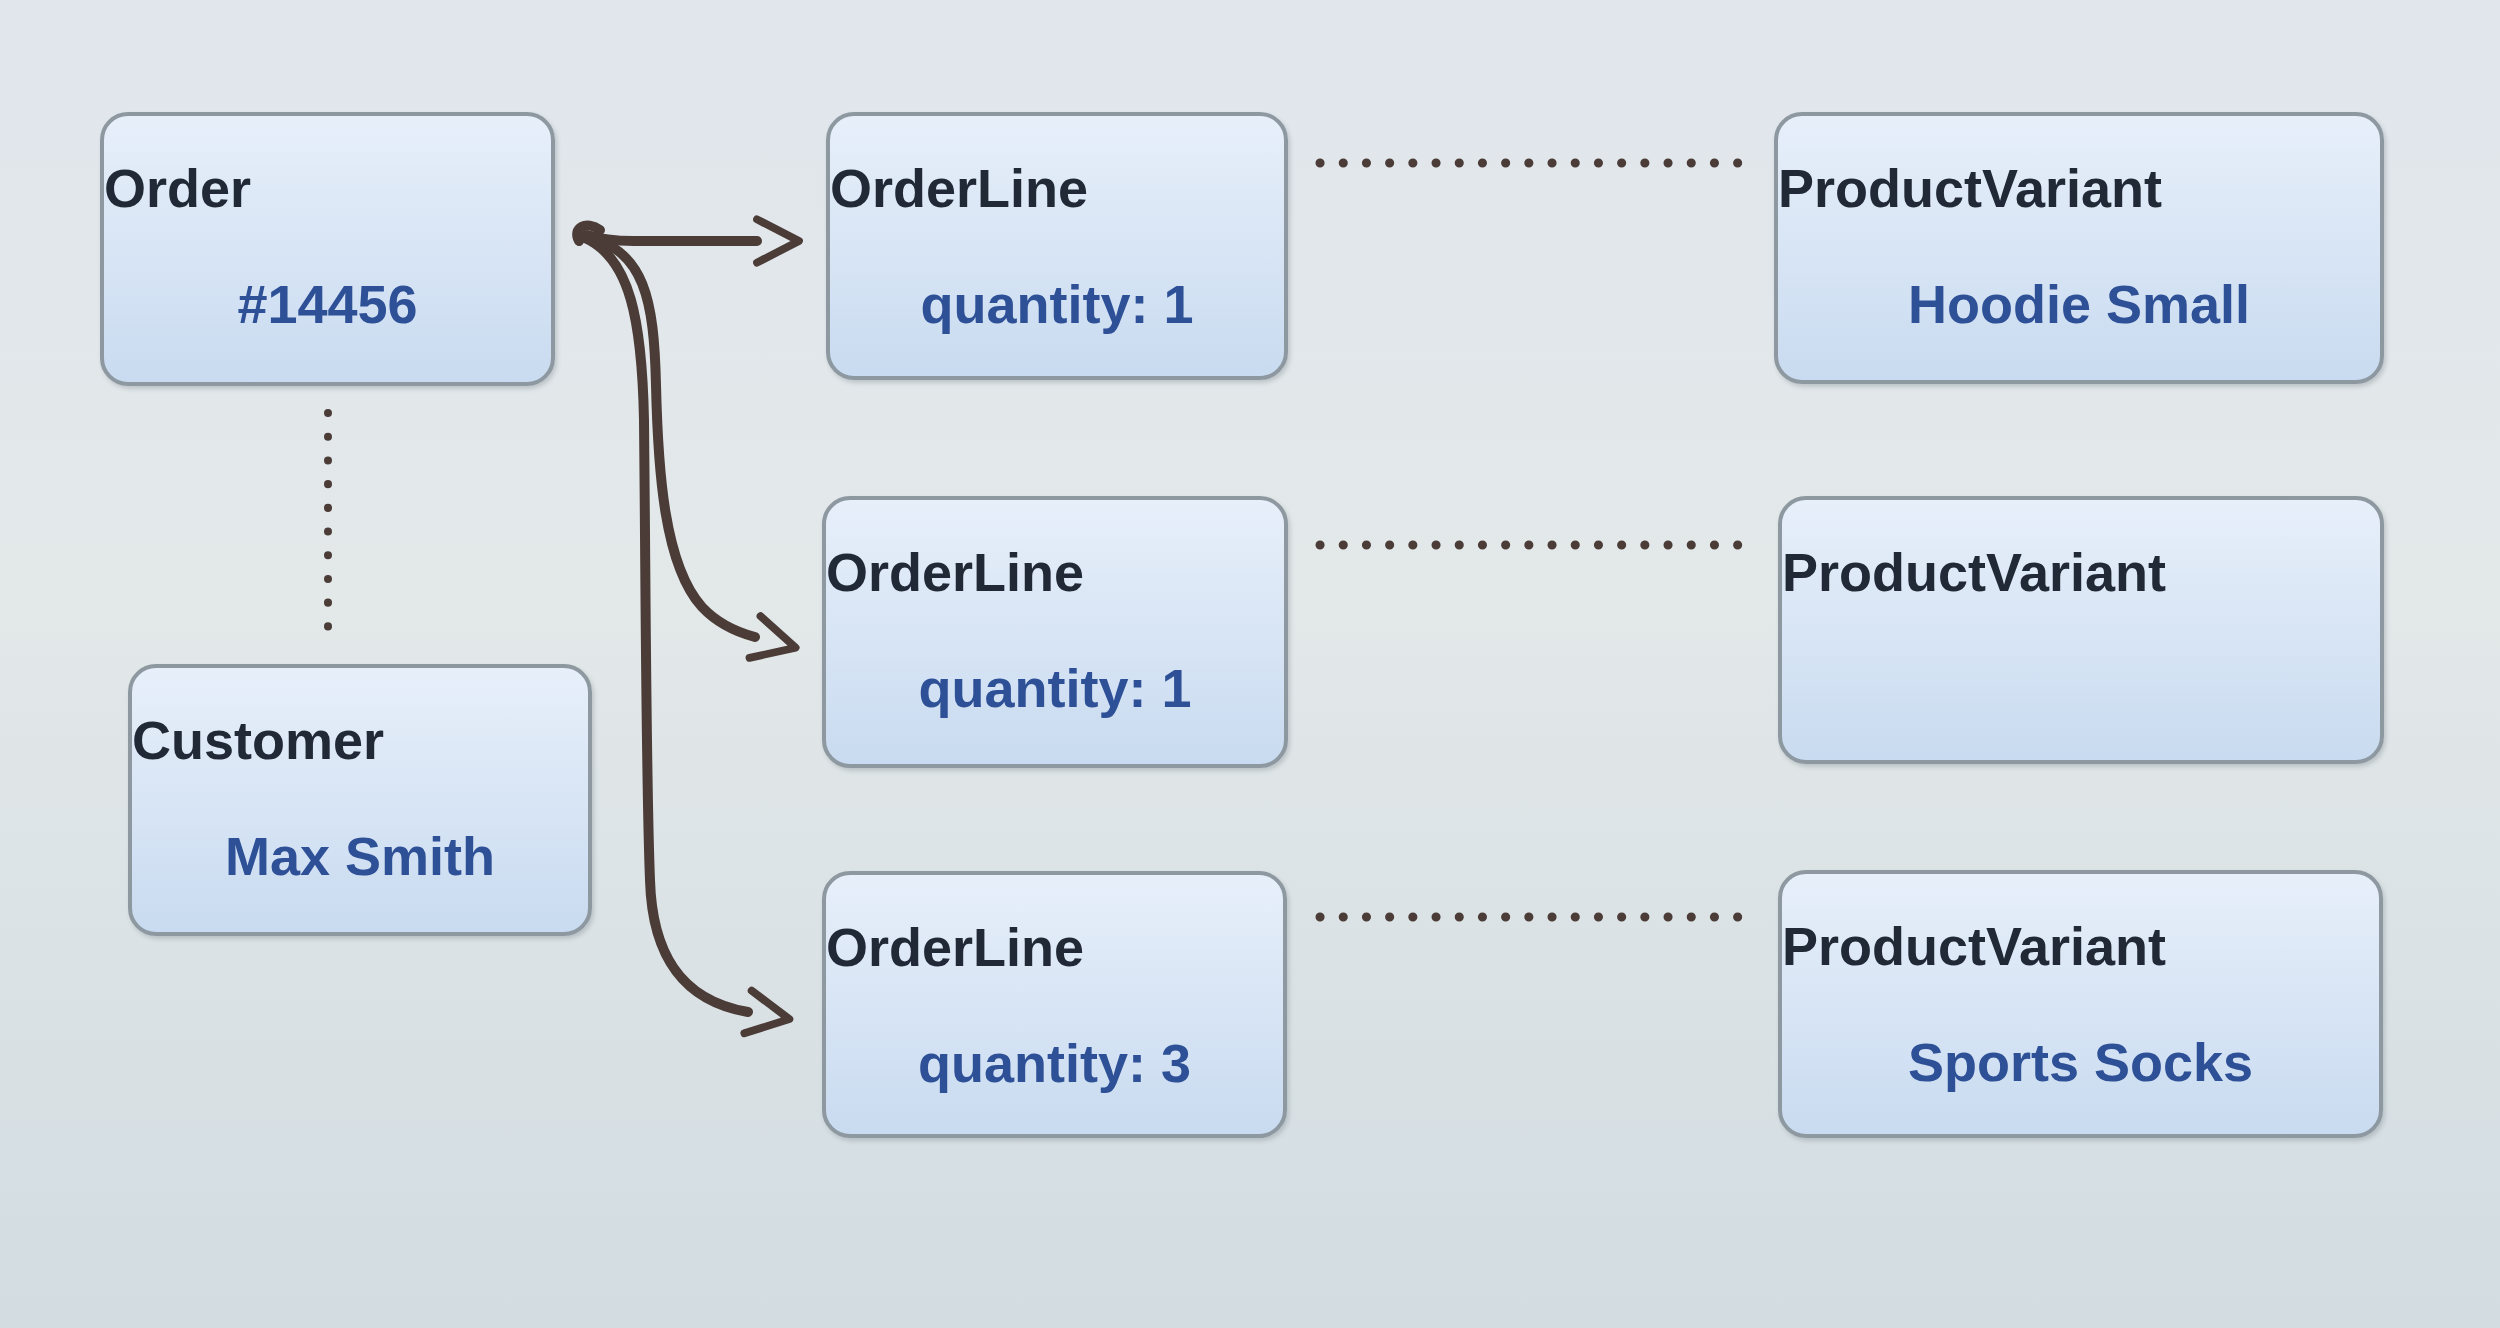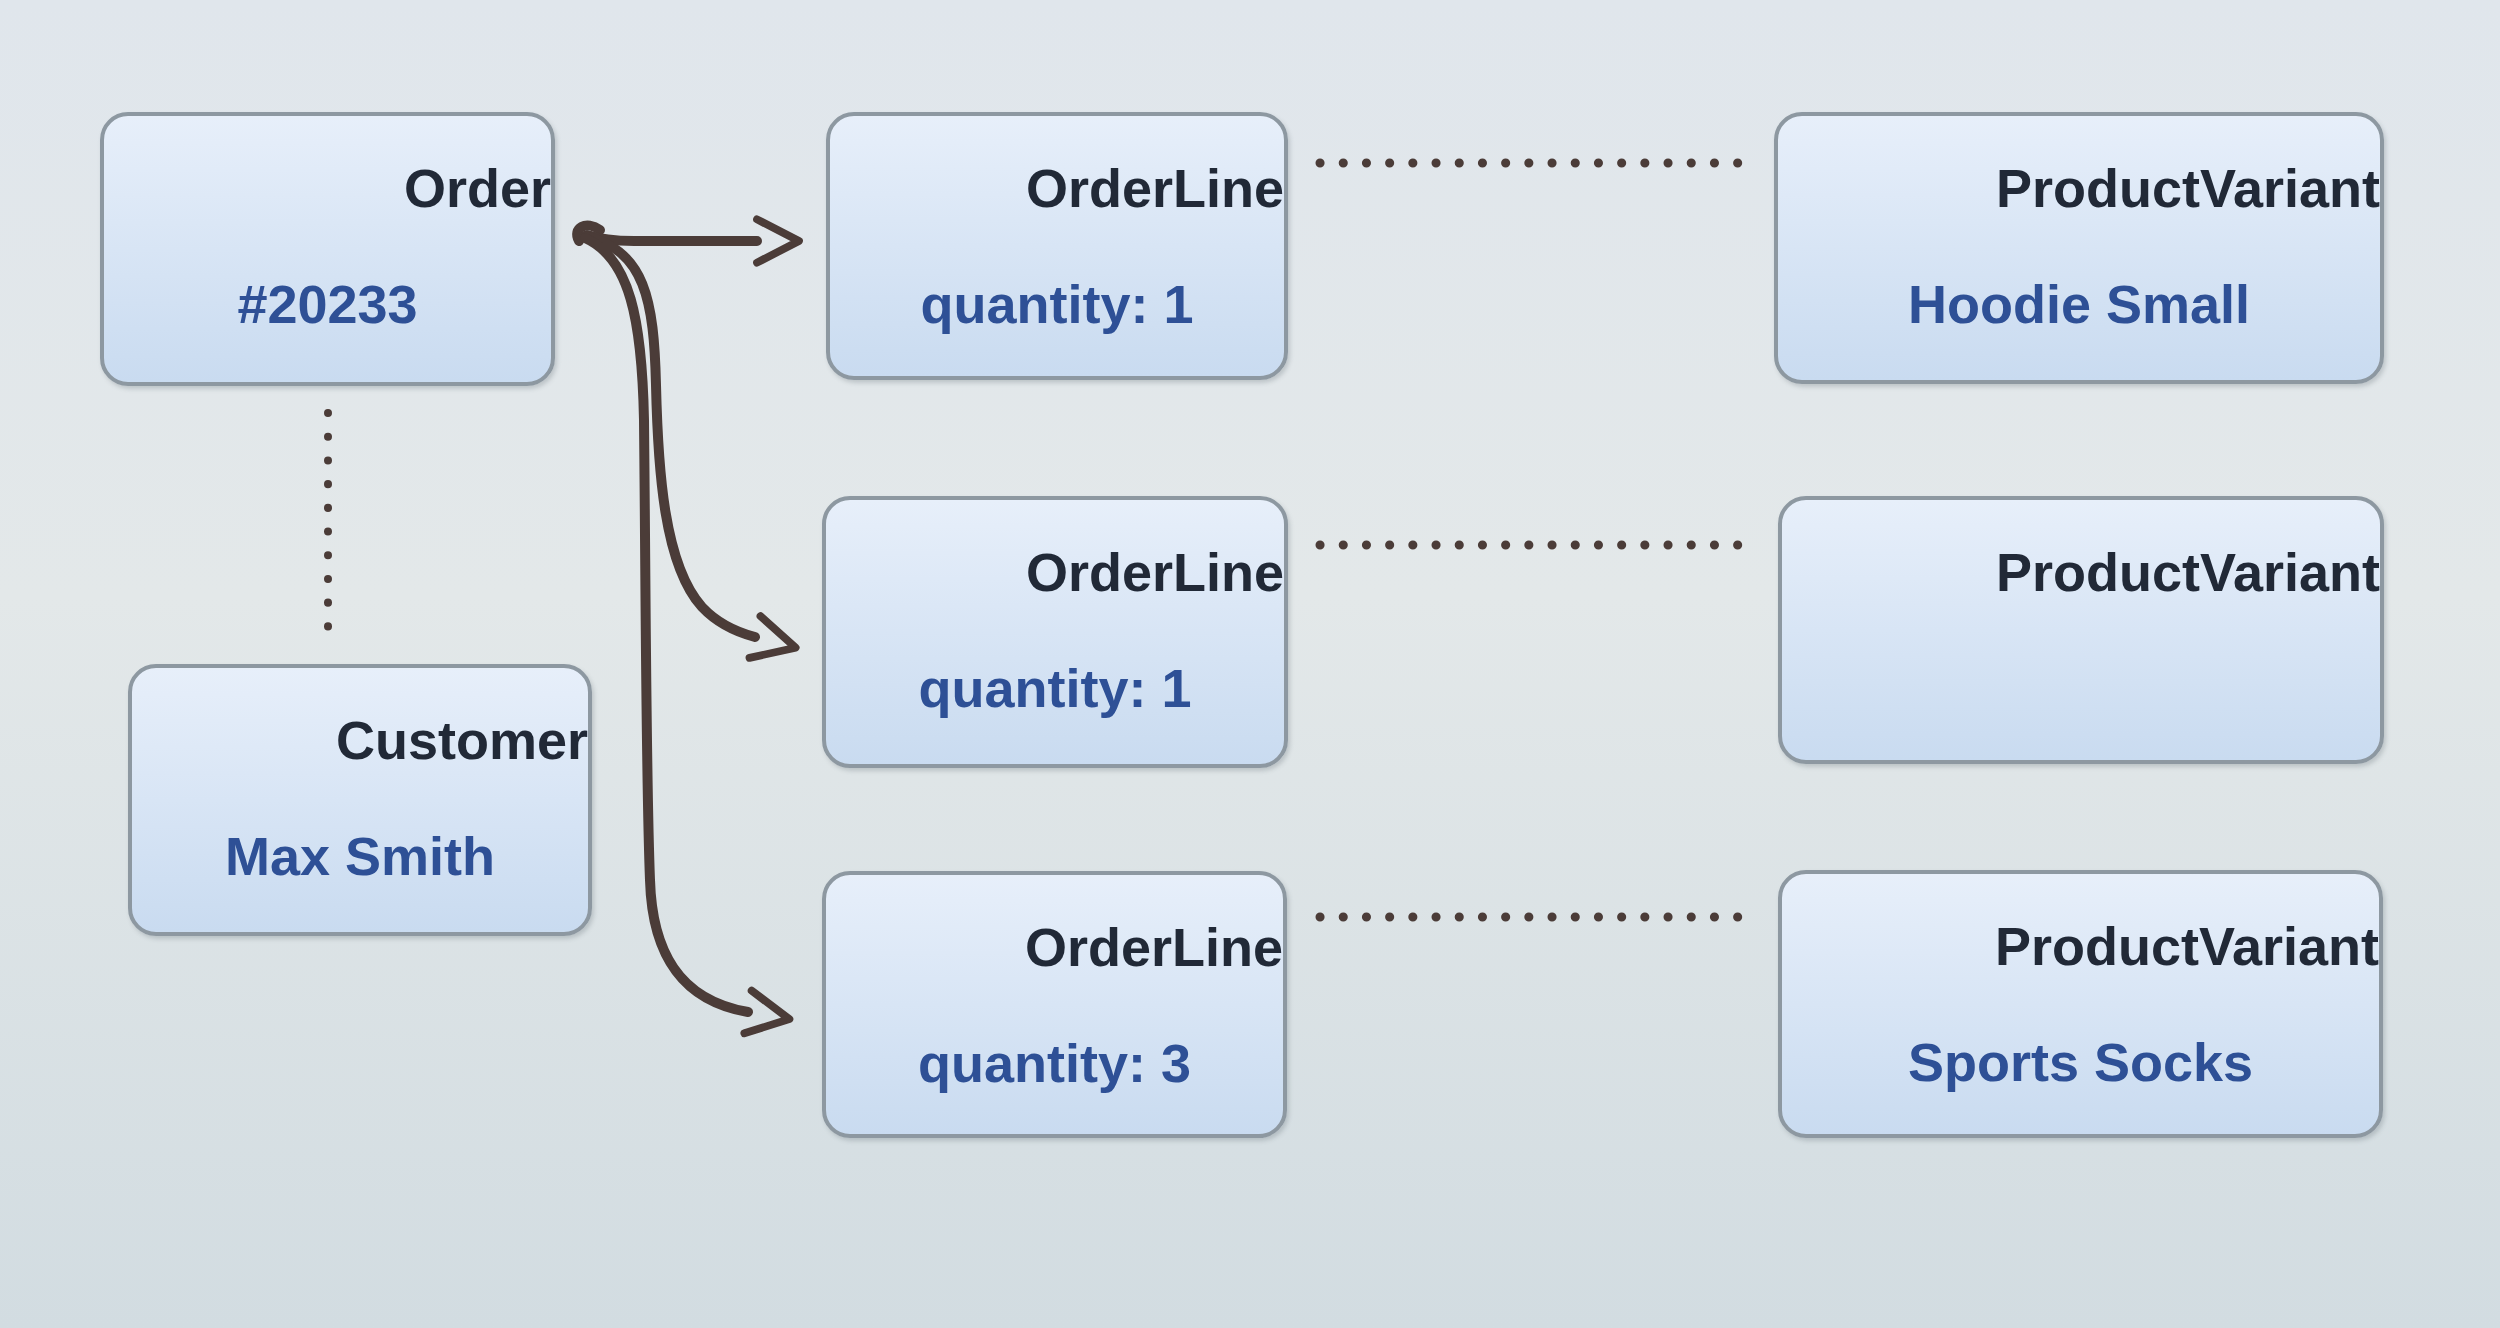--- a/index.html
+++ b/index.html
@@ -20,21 +20,21 @@
   .dots-h{stroke-width:9;stroke-dasharray:0.1 23.1;}
   .dots-v{stroke-width:8;stroke-dasharray:0.1 23.6;}
   .node{
     position:absolute;z-index:2;
     background:linear-gradient(180deg, var(--node-fill-top) 0%, var(--node-fill-bottom) 100%);
     border:4px solid var(--node-border);
     border-radius:28px;
     box-shadow:2px 3px 4px rgba(85,95,105,0.25);
   }
   .node-title{
-    position:absolute;top:40px;left:0;right:0;text-align:right;
+    position:absolute;top:40px;left:0;right:0;text-align:left;
     font-size:54px;font-weight:700;color:var(--title-text);line-height:64px;
   }
   .node-value{
     position:absolute;top:156px;left:0;right:0;text-align:center;
     font-size:54px;font-weight:700;color:var(--value-text);line-height:64px;
   }
   
   .n-order   {left:100px;top:112px;width:455px;height:274px;}
   .n-customer{left:100px;top:664px;width:464px;height:272px;margin-left:28px;}
   .n-ol1{left:826px;top:112px;width:462px;height:268px;}
@@ -62,21 +62,21 @@
 
   <path class="conn arrow" d="M 600 230 C 586 220, 572 228, 579 241"></path>
 
   <path class="conn arrow" marker-end="url(#arrowhead)" d="M 587 235 C 602 240, 618 241, 634 241 L 757 241"></path>
   <path class="conn arrow" marker-end="url(#arrowhead)" d="M 585 236 C 645 250, 654 300, 656 385 C 658 470, 664 565, 702 607 C 718 624, 736 632, 755 637"></path>
   <path class="conn arrow" marker-end="url(#arrowhead)" d="M 585 238 C 630 258, 642 320, 644 420 C 646 620, 646 780, 650 880 C 652 950, 678 1000, 748 1012"></path>
 </svg>
 
 <div class="node n-order">
   <div class="node-title">Order</div>
-  <div class="node-value">#20233</div>
+  <div class="node-value">#14456</div>
 </div>
 
 <div class="node n-customer">
   <div class="node-title">Customer</div>
   <div class="node-value">Max Smith</div>
 </div>
 
 <div class="node n-ol1">
   <div class="node-title">OrderLine</div>
   <div class="node-value">quantity: 1</div>

